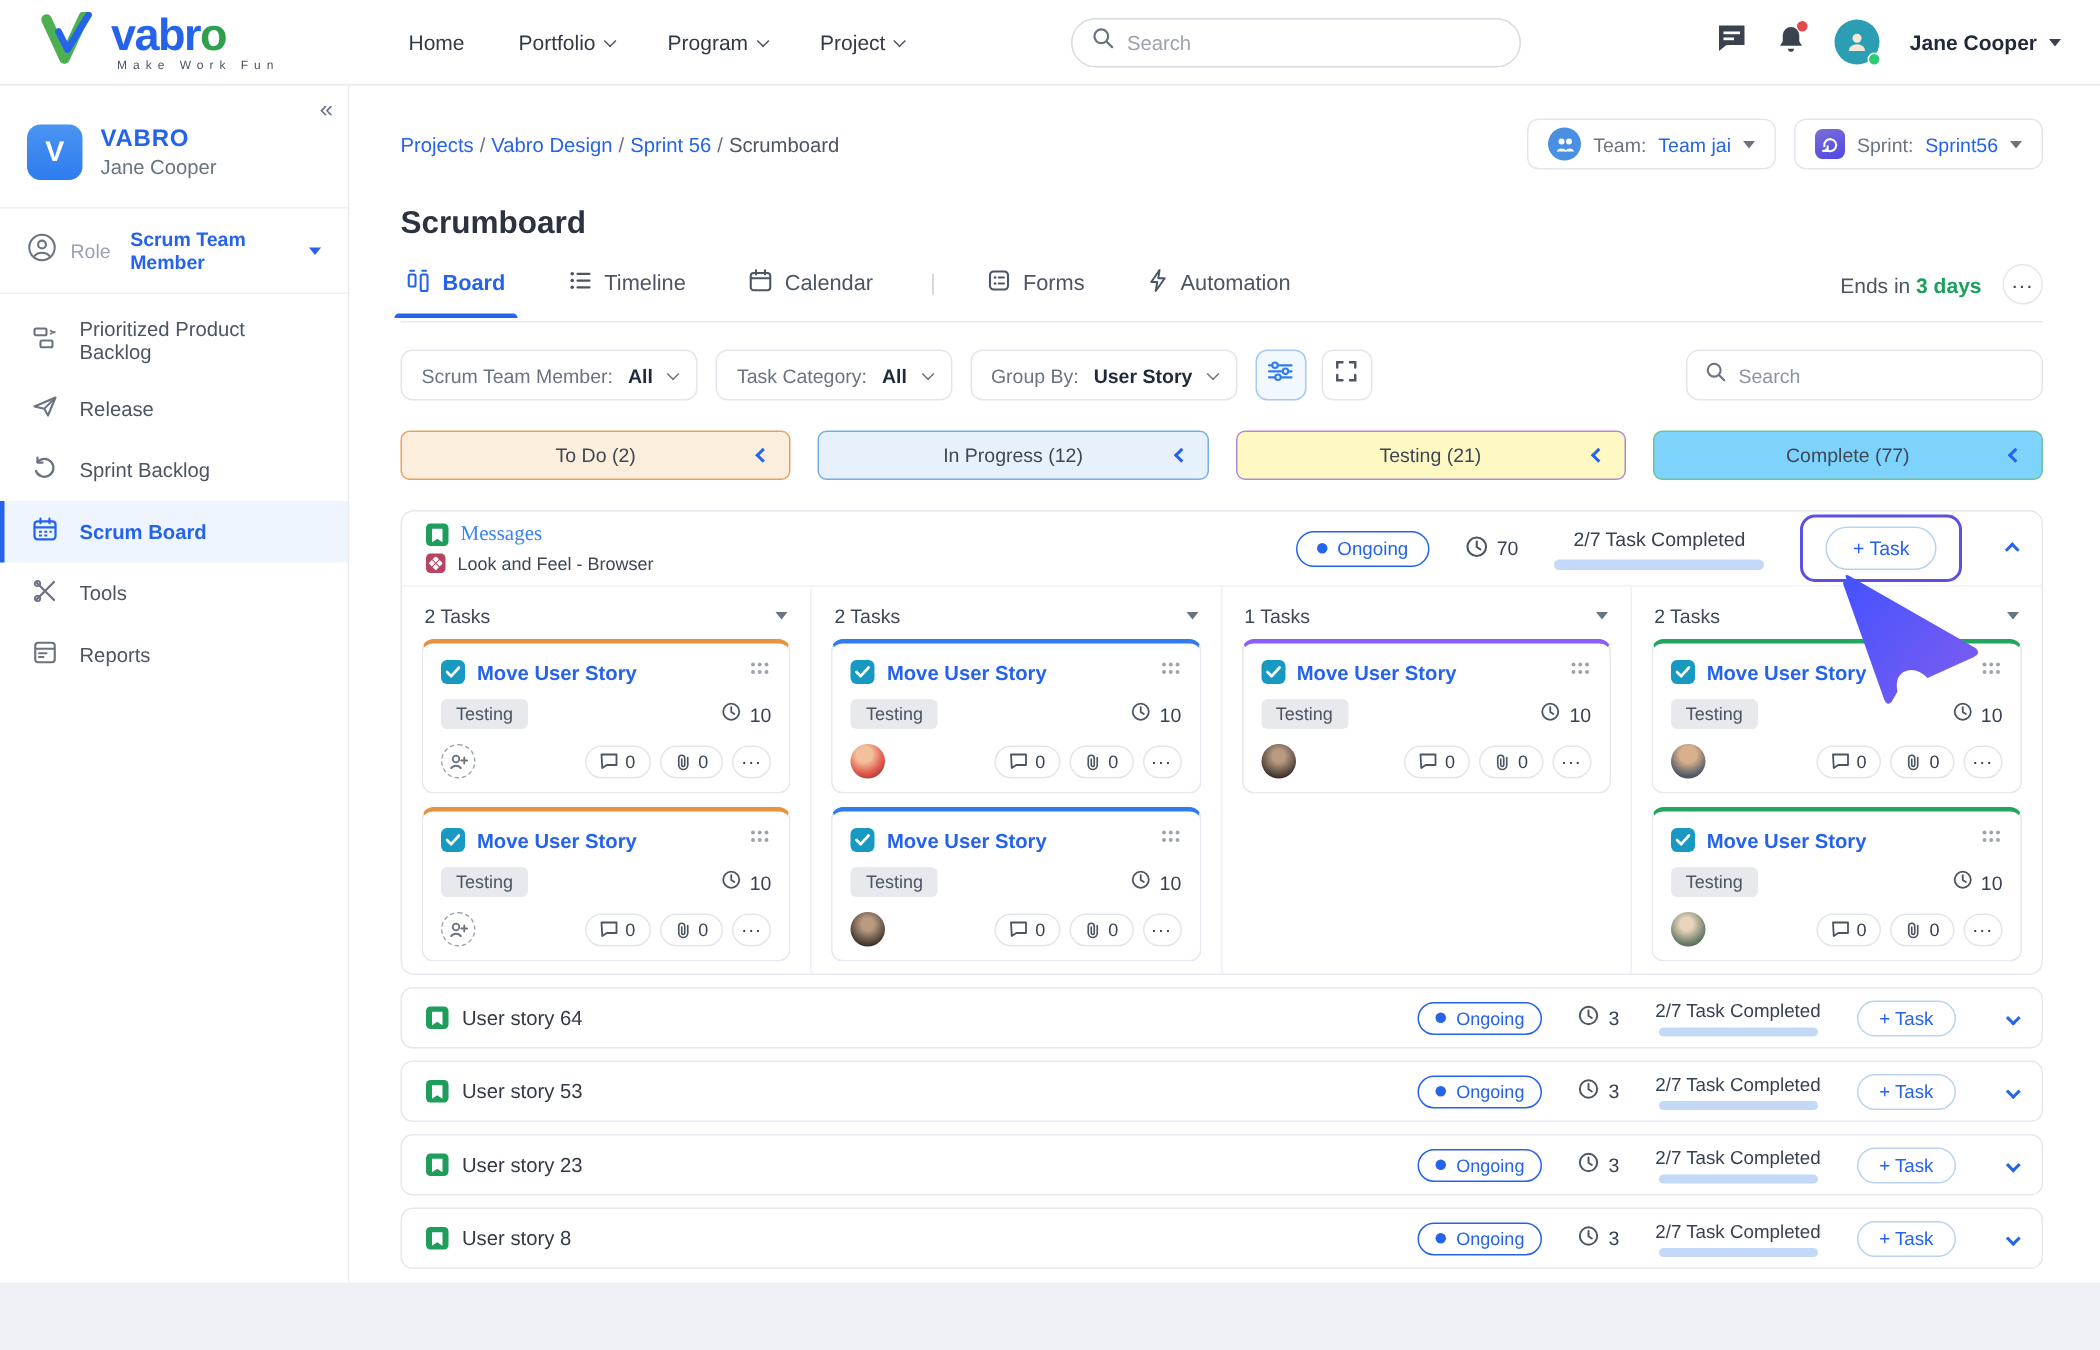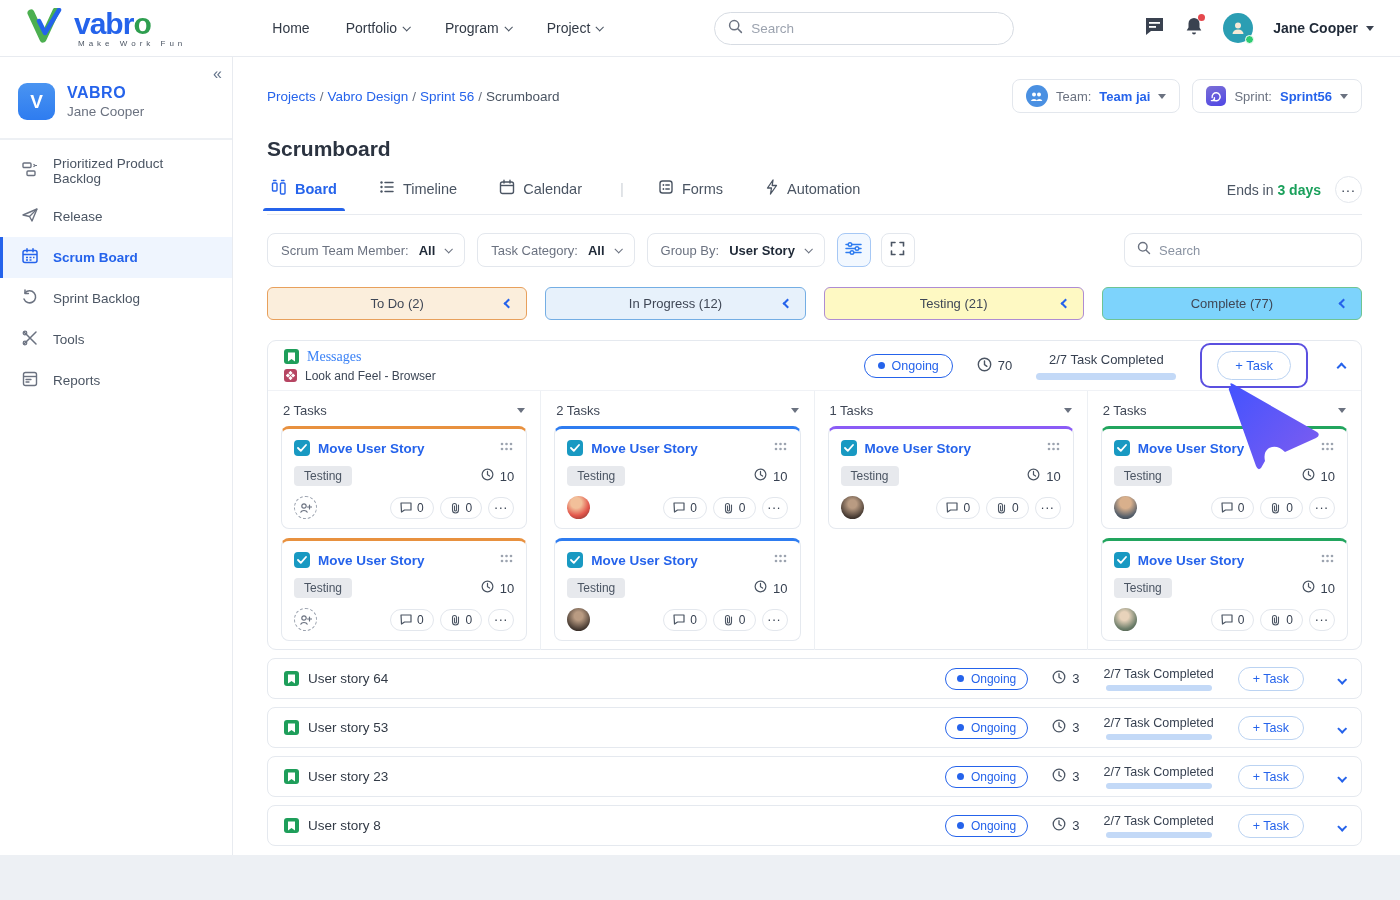--- a/index.html
+++ b/index.html
@@ -64,21 +64,21 @@
   
   .main { flex:1; background:#fff; height:798px; overflow:hidden; padding:0 38px 0 34px; position:relative; }
   .crumb-row { margin-top:22px; display:flex; align-items:center; justify-content:space-between; }
   .breadcrumb { font-size:13.5px; color:#4B5563; }
   .breadcrumb a { color:#2563EB; text-decoration:none; cursor:pointer; }
   .breadcrumb .sep { color:#6B7280; margin:0 4px; }
   .selectors { display:flex; gap:12px; }
   .sel-pill { height:34px; border:1px solid #E3E7ED; border-radius:8px; background:#fff;
     display:flex; align-items:center; gap:8px; padding:0 13px; cursor:pointer; }
   .sel-pill .lab { color:#6B7280; font-size:13px; }
-  .sel-pill .val { color:#2563EB; font-size:13px; font-weight:bold; }
+  .sel-pill .val { color:#2563EB; font-size:13px; font-weight:normal; }
   .sel-icon-team { width:22px; height:22px; border-radius:50%; background:#4A90E2;
     display:flex; align-items:center; justify-content:center; }
   .sel-icon-sprint { width:20px; height:20px; border-radius:5px; background:linear-gradient(160deg,#7B6FD6,#4F46E5);
     display:flex; align-items:center; justify-content:center; }
   .page-title { margin-top:24px; font-size:21px; font-weight:bold; color:#2B3340; }
 
   .tabs-row { margin-top:14px; display:flex; align-items:center; border-bottom:1px solid #E8EBF0; height:40px; }
   .tab { display:flex; align-items:center; gap:8px; font-size:14.5px; color:#4B5563;
     padding:0 4px 12px 4px; margin-right:34px; cursor:pointer; position:relative; }
   .tab.active { color:#2563EB; font-weight:bold; }
@@ -266,52 +266,66 @@
   <aside class="sidebar">
     <span class="collapse-btn">«</span>
     <div class="ws">
       <div class="ws-avatar">V</div>
       <div>
         <div class="ws-name">VABRO</div>
         <div class="ws-user">Jane Cooper</div>
       </div>
     </div>
     <div class="sb-divider"></div>
+    <div class="role-row">
+      <span>
+        <svg width="20" height="20" viewBox="0 0 20 20">
+            <circle cx="10" cy="10" r="8.5" fill="none" stroke="#6B7280" stroke-width="1.4"></circle>
+            <circle cx="10" cy="8" r="2.6" fill="none" stroke="#6B7280" stroke-width="1.4"></circle>
+            <path d="M4.8 16 a6 5 0 0 1 10.4 0" fill="none" stroke="#6B7280" stroke-width="1.4"></path>
+          </svg>
+      </span>
+      <span class="role-label">Role</span>
+      <span class="role-value">
+          <span>Scrum Team Member</span>
+          <span class="tri-down" style="border-top-color:#2563EB;"></span>
+        </span>
+    </div>
     <div class="sb-divider"></div>
     <nav class="sb-menu">
       <div class="sb-item">
         <span><svg width="18" height="18" viewBox="0 0 18 18">
               <rect x="2" y="2" width="8" height="4.5" rx="1" fill="none" stroke="#6B7280" stroke-width="1.4"></rect>
               <rect x="6" y="10" width="8" height="4.5" rx="1" fill="none" stroke="#6B7280" stroke-width="1.4"></rect>
               <path d="M14 4.5 h2 m-2 0 l-1.5 -1.3 m1.5 1.3 l-1.5 1.3" stroke="#6B7280" stroke-width="1.2" fill="none"></path>
             </svg></span>
         <span>Prioritized Product Backlog</span>
       </div>
       <div class="sb-item">
         <span><svg width="18" height="18" viewBox="0 0 18 18">
               <path d="M2 9 L16 3 L11 15 L8.5 10.5 L2 9 z" fill="none" stroke="#6B7280" stroke-width="1.4" stroke-linejoin="round"></path>
               <path d="M8.5 10.5 L16 3" stroke="#6B7280" stroke-width="1.2"></path>
             </svg></span>
         <span>Release</span>
       </div>
+      <div class="sb-item">
+        <span><svg width="18" height="18" viewBox="0 0 18 18">
+              <path d="M4 5 a6 6 0 1 1 -1 6" fill="none" stroke="#6B7280" stroke-width="1.5" stroke-linecap="round"></path>
+              <path d="M4 2 v3.4 h3.4" fill="none" stroke="#6B7280" stroke-width="1.5" stroke-linecap="round" stroke-linejoin="round"></path>
+            </svg></span>
+        <span>Sprint Backlog</span>
+      </div>
       <div class="sb-item active">
         <span><svg width="18" height="18" viewBox="0 0 18 18">
               <rect x="2" y="3.5" width="14" height="12" rx="2" fill="none" stroke="#2563EB" stroke-width="1.5"></rect>
               <path d="M2 7.5 h14" stroke="#2563EB" stroke-width="1.5"></path>
               <path d="M6 1.8 v3 M12 1.8 v3" stroke="#2563EB" stroke-width="1.5" stroke-linecap="round"></path>
               <path d="M5 10.5 h2 M8.5 10.5 h2 M12 10.5 h1.5 M5 13 h2 M8.5 13 h2" stroke="#2563EB" stroke-width="1.3"></path>
             </svg></span>
         <span>Scrum Board</span>
-      </div>
-      <div class="sb-item">
-        <span><svg width="18" height="18" viewBox="0 0 18 18">
-              <path d="M4 5 a6 6 0 1 1 -1 6" fill="none" stroke="#6B7280" stroke-width="1.5" stroke-linecap="round"></path>
-              <path d="M4 2 v3.4 h3.4" fill="none" stroke="#6B7280" stroke-width="1.5" stroke-linecap="round" stroke-linejoin="round"></path>
-            </svg></span>
-        <span>Sprint Backlog</span>
       </div>
       <div class="sb-item">
         <span><svg width="18" height="18" viewBox="0 0 18 18">
               <path d="M3 3 L15 15 M15 3 L3 15" stroke="#6B7280" stroke-width="1.5" stroke-linecap="round"></path>
               <circle cx="4" cy="4" r="1.8" fill="none" stroke="#6B7280" stroke-width="1.2"></circle>
               <circle cx="4" cy="14" r="1.8" fill="none" stroke="#6B7280" stroke-width="1.2"></circle>
             </svg></span>
         <span>Tools</span>
       </div>
       <div class="sb-item">

